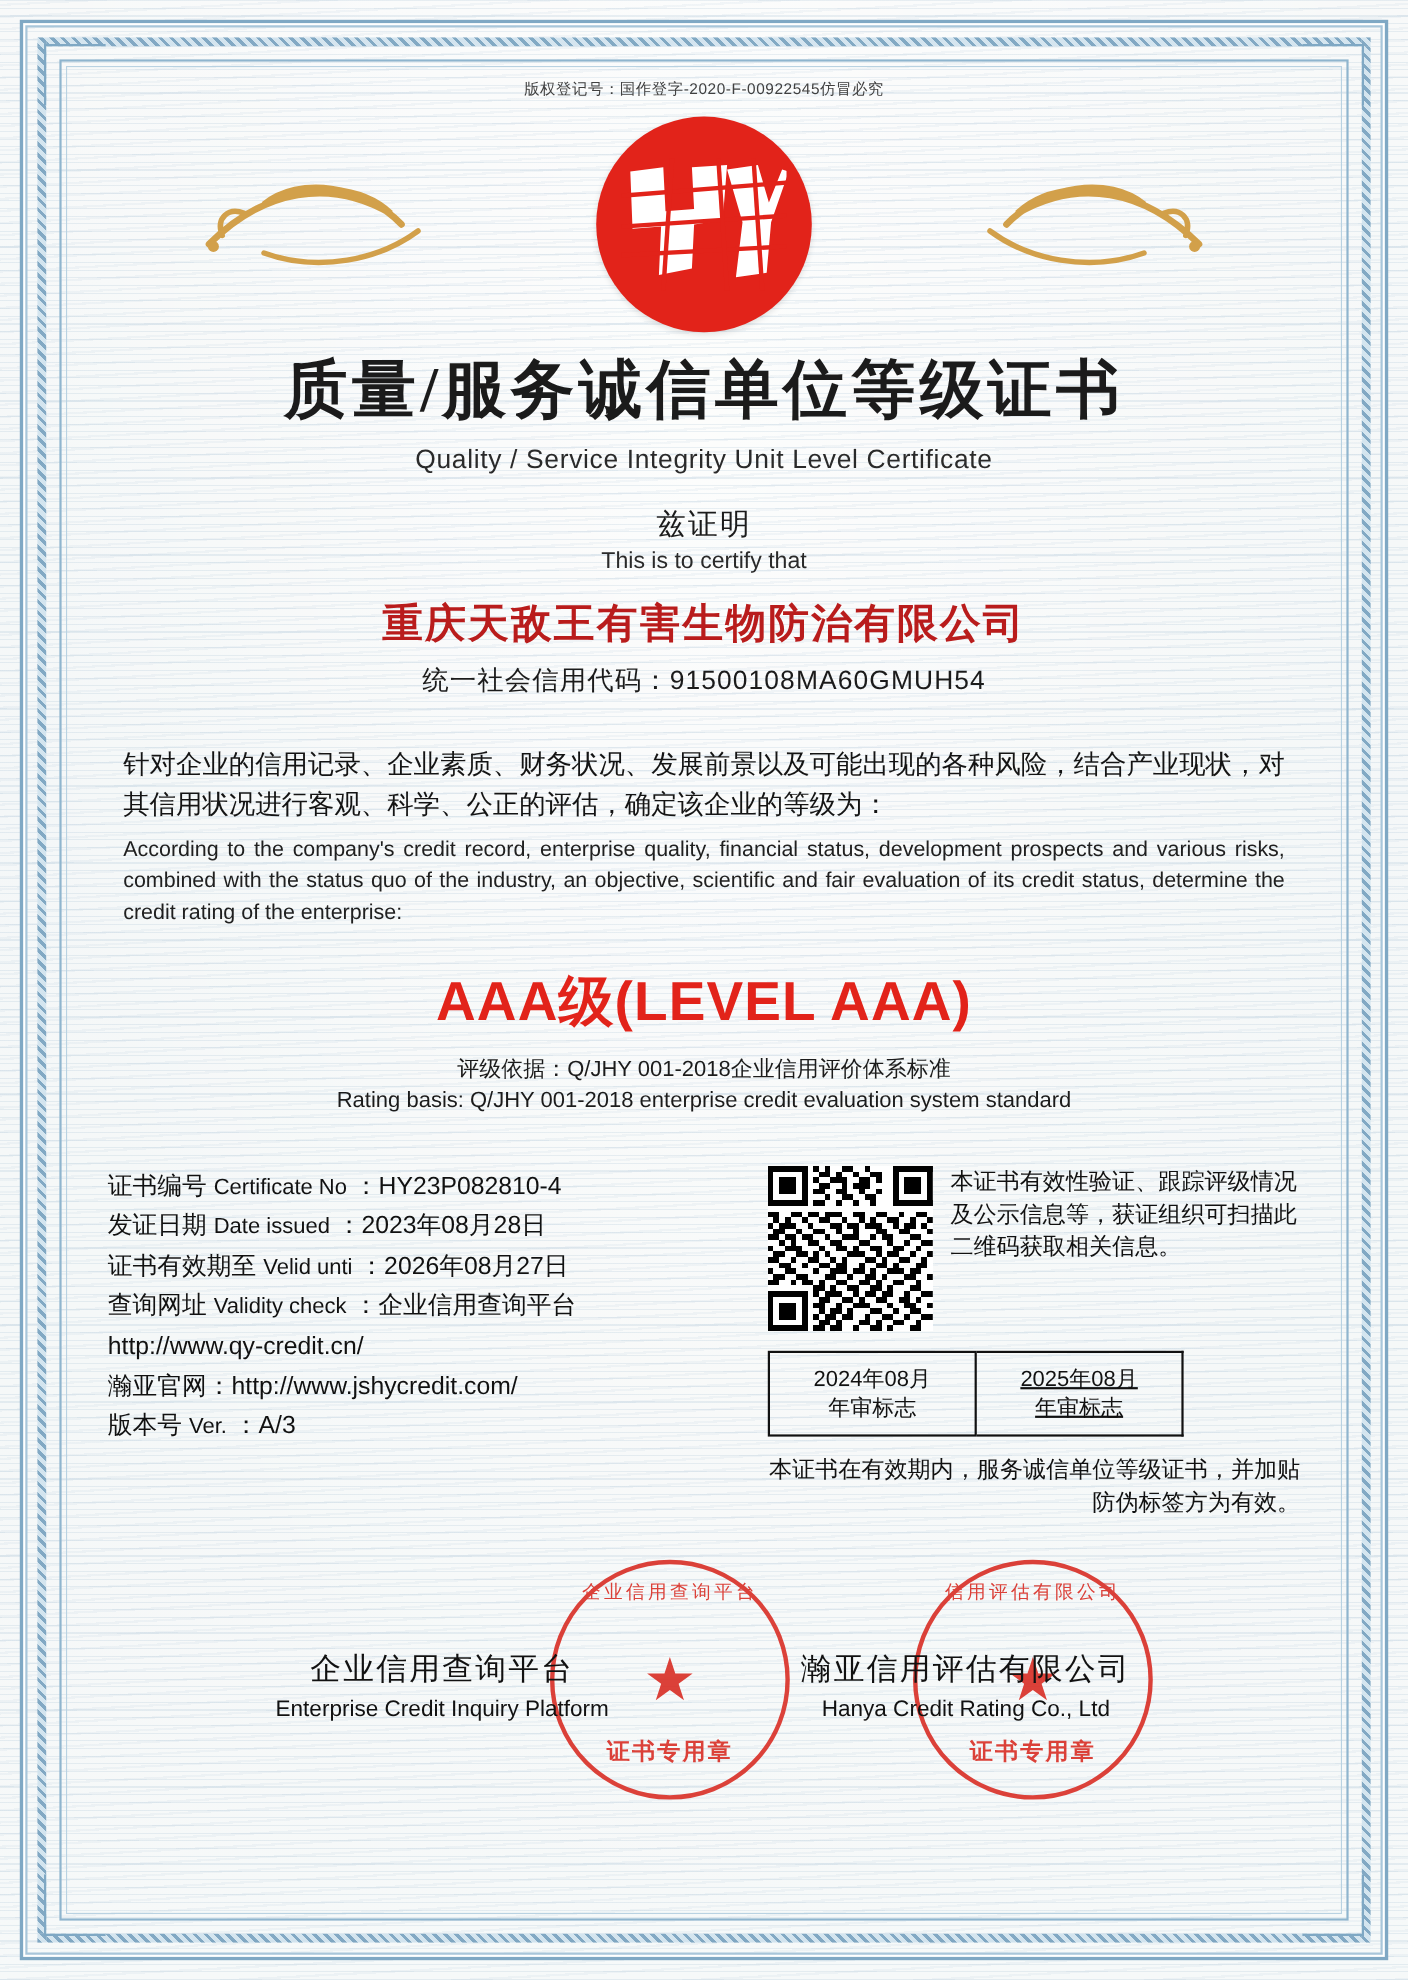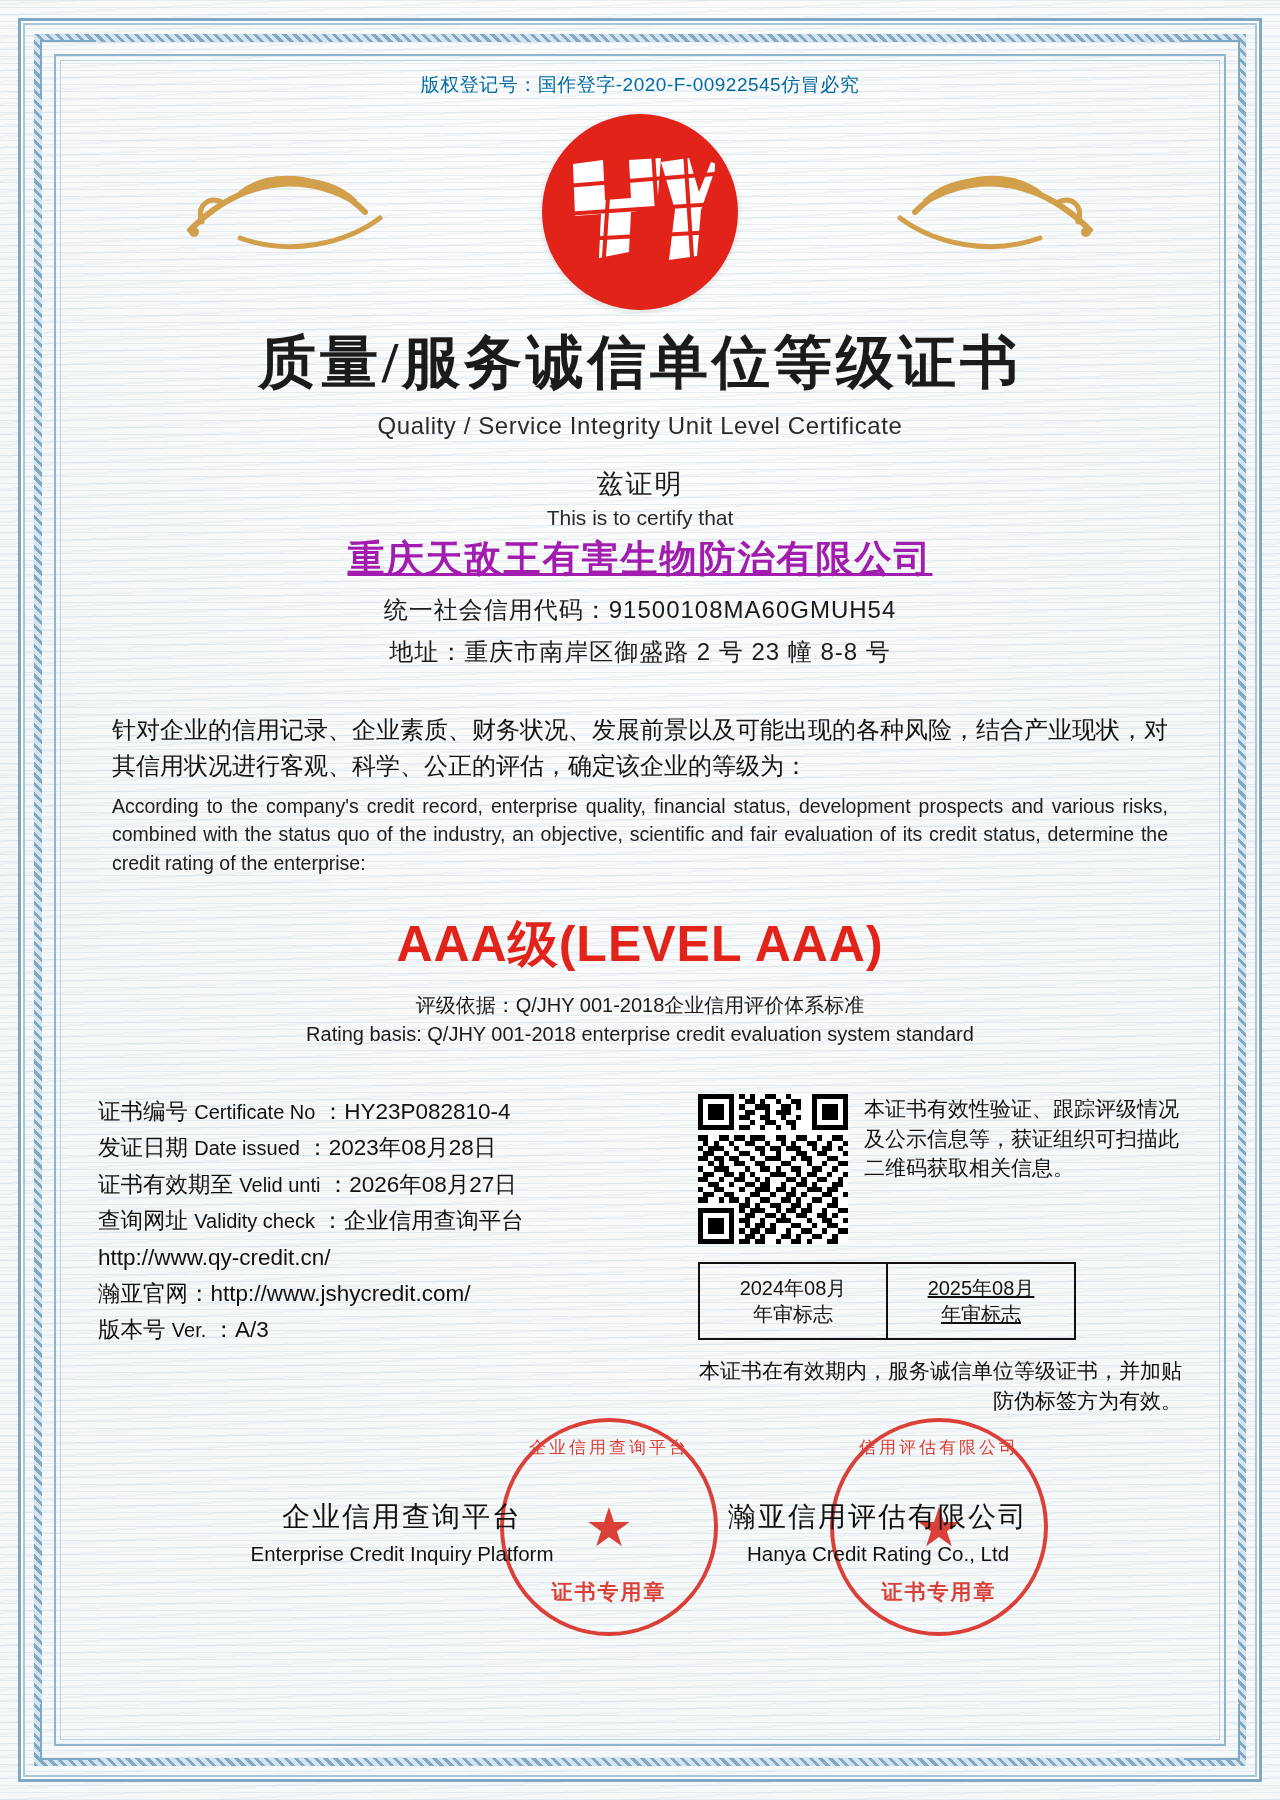--- a/index.html
+++ b/index.html
@@ -96,22 +96,22 @@
   
   .content {
     position: absolute;
     left: 80px;
     top: 72px;
     width: 1120px;
     text-align: center;
   }
 
   .copyright-line {
-    font-size: 19px;
-    color: #0369a1;
+    font-size: 14px;
+    color: #404040;
     letter-spacing: 0.5px;
     margin-bottom: 10px;
     text-align: center;
   }
 
   
   .emblem-row {
     position: relative;
     height: 210px;
   }
@@ -163,24 +163,23 @@
   .certify-en {
     font-size: 21px;
     color: #2a2a2a;
     margin-top: 4px;
   }
 
   .company-name {
     font-family: "Liberation Serif", "DejaVu Serif", serif;
     font-size: 37px;
     font-weight: bold;
-    color: #a21caf;
+    color: #b91c1c;
     letter-spacing: 2px;
-    margin-top: 4px;
-    text-decoration: underline;
+    margin-top: 20px;
   }
   .company-code, .company-addr {
     font-size: 24px;
     color: #1b1b1b;
     margin-top: 10px;
     letter-spacing: 1px;
   }
 
   .para {
     text-align: left;
@@ -428,21 +427,20 @@
     </div>
 
     <div class="title-cn">质量/服务诚信单位等级证书</div>
     <div class="title-en">Quality / Service Integrity Unit Level Certificate</div>
 
     <div class="certify-cn">兹证明</div>
     <div class="certify-en">This is to certify that</div>
 
     <div class="company-name">重庆天敌王有害生物防治有限公司</div>
     <div class="company-code">统一社会信用代码：91500108MA60GMUH54</div>
-    <div class="company-addr">地址：重庆市南岸区御盛路 2 号 23 幢 8-8 号</div>
 
     <div class="para">
       <div class="para-cn">针对企业的信用记录、企业素质、财务状况、发展前景以及可能出现的各种风险，结合产业现状，对其信用状况进行客观、科学、公正的评估，确定该企业的等级为：</div>
       <div class="para-en">According to the company's credit record, enterprise quality, financial status, development prospects and various risks, combined with the status quo of the industry, an objective, scientific and fair evaluation of its credit status, determine the credit rating of the enterprise:</div>
     </div>
 
     <div class="level">AAA级(LEVEL AAA)</div>
     <div class="basis-cn">评级依据：Q/JHY 001-2018企业信用评价体系标准</div>
     <div class="basis-en">Rating basis: Q/JHY 001-2018 enterprise credit evaluation system standard</div>
 

